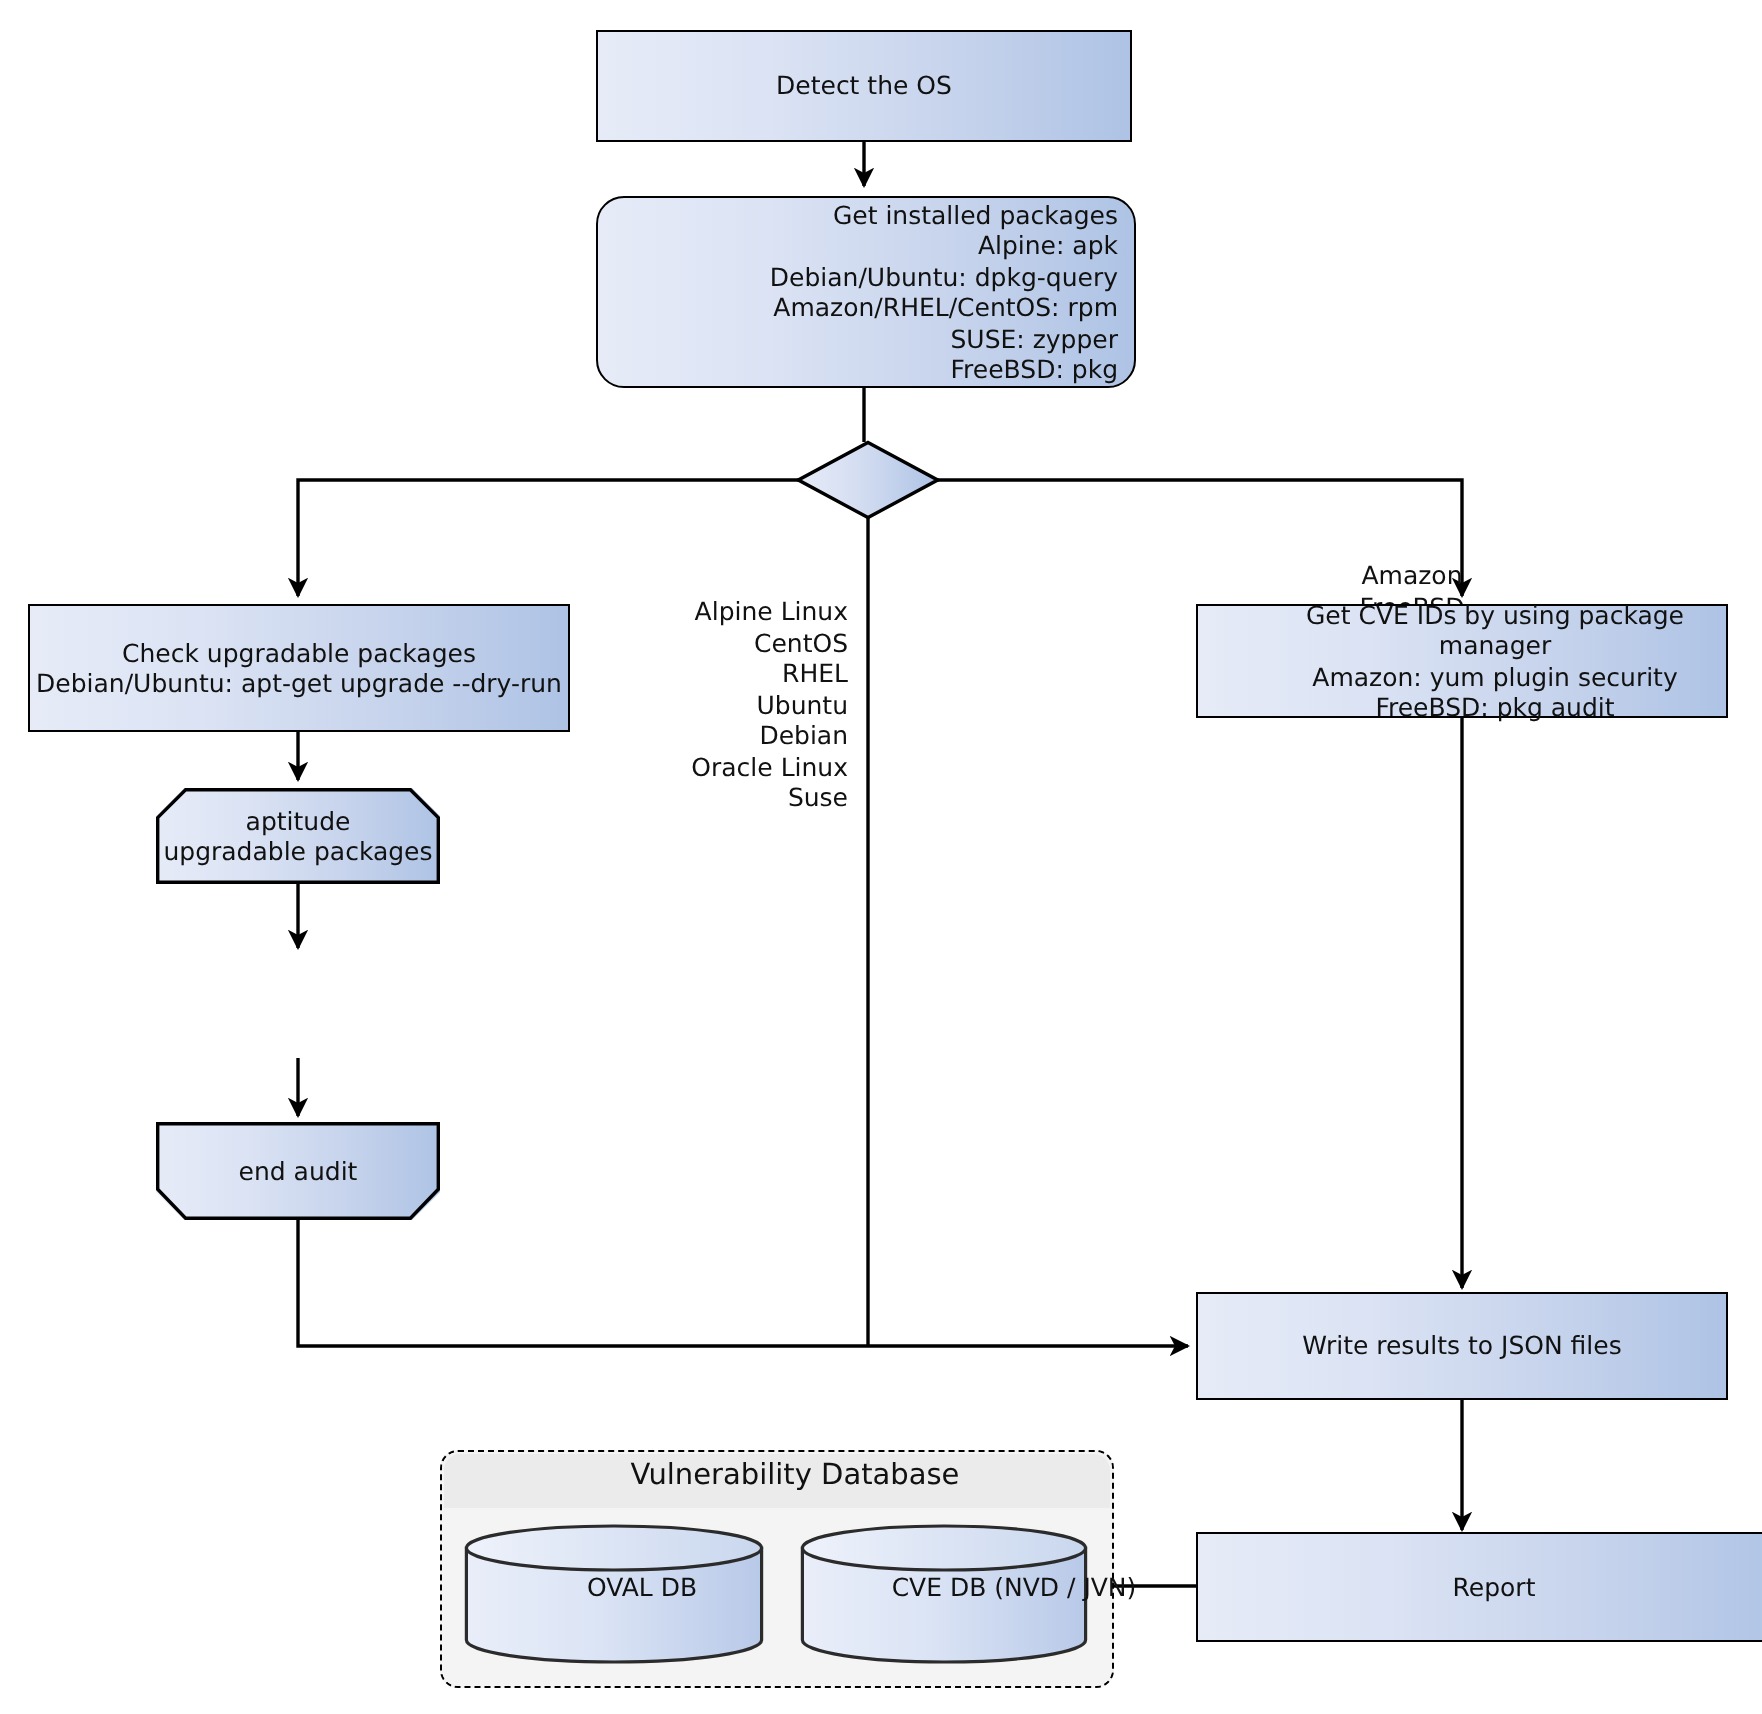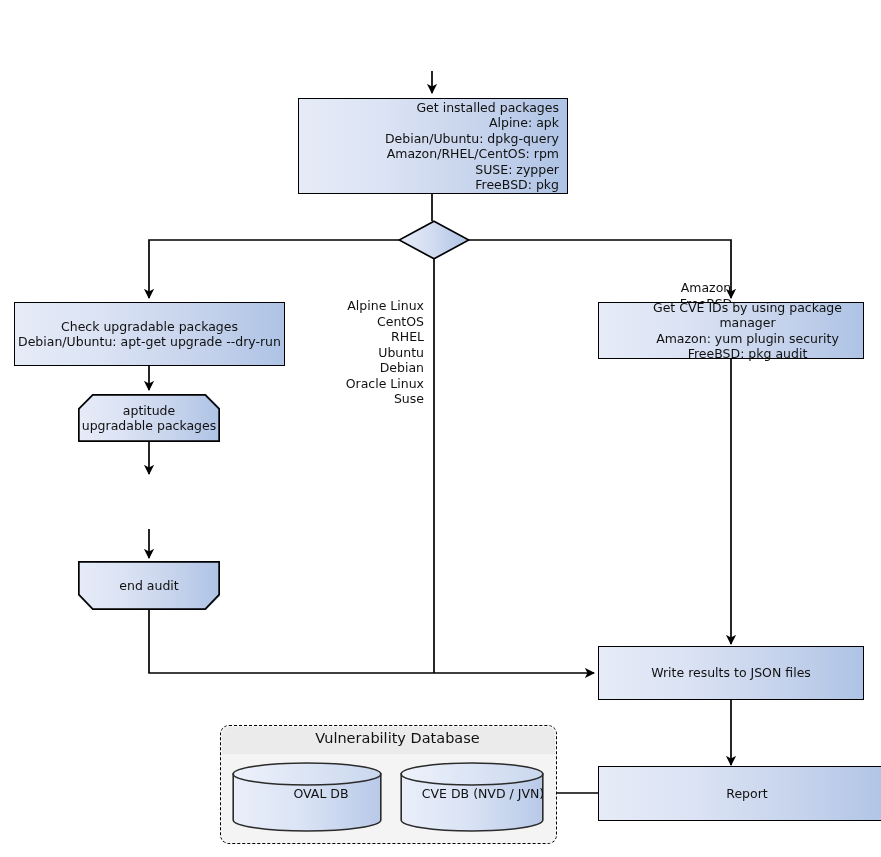--- a/index.html
+++ b/index.html
@@ -41,20 +41,21 @@
   }
   
   .proc {
     border: 1.6px solid #000000;
     background: linear-gradient(to right, #e6ebf7 0%, #dbe3f4 32%, #c6d3ec 68%, #aec3e5 100%);
   }
   .proc.right-align {
     justify-content: flex-end;
     text-align: right;
     padding-right: 8px;
+    border-radius: 14px;
   }
   
   .loop-start {
     border: none;
     background: linear-gradient(to right, #e6ebf7 0%, #dbe3f4 32%, #c6d3ec 68%, #aec3e5 100%);
     clip-path: polygon(14px 0, calc(100% - 14px) 0, 100% 14px, 100% 100%, 0 100%, 0 14px);
   }
   
   .loop-end {
     border: none;
@@ -150,20 +151,23 @@
       <path d="M 149 610 L 149 673 L 594 673" marker-end="url(#arrow)"></path>
 
       <path d="M 731 359 L 731 644" marker-end="url(#arrow)"></path>
 
       <path d="M 731 700 L 731 765" marker-end="url(#arrow)"></path>
 
       <path d="M 557 793 L 598 793"></path>
     </g>
   </svg>
 
+  <div class="node proc" style="left:298px; top:15px; width:268px; height:56px;">
+    <span>Detect the OS</span>
+  </div>
 
   <div class="node proc right-align" style="left:298px; top:98px; width:270px; height:96px;">
     <span>Get installed packages
 Alpine: apk
 Debian/Ubuntu: dpkg-query
 Amazon/RHEL/CentOS: rpm
 SUSE: zypper
 FreeBSD: pkg</span>
   </div>
 
@@ -257,15 +261,15 @@
         <stop offset="100%" stop-color="#b8c9e8"></stop>
       </linearGradient>
       <linearGradient id="cyl2t" x1="0" y1="0" x2="1" y2="0">
         <stop offset="0%" stop-color="#eef2fb"></stop>
         <stop offset="100%" stop-color="#c9d7ee"></stop>
       </linearGradient>
     </defs>
     <path d="M 1.2 12 L 1.2 58 A 70.8 11 0 0 0 142.8 58 L 142.8 12 Z" fill="url(#cyl2)" stroke="#2b2b2b" stroke-width="1.6"></path>
     <ellipse cx="72" cy="12" rx="70.8" ry="11" fill="url(#cyl2t)" stroke="#2b2b2b" stroke-width="1.6"></ellipse>
   </svg>
-  <div class="db-label" style="left:400px; top:786px; width:166px;">CVE DB (NVD / JVN)</div>
+  <div class="db-label" style="left:400px; top:786px; width:166px;padding-left:24px;">CVE DB (NVD / JVN)</div>
 
 </div>
 
 </body></html>

